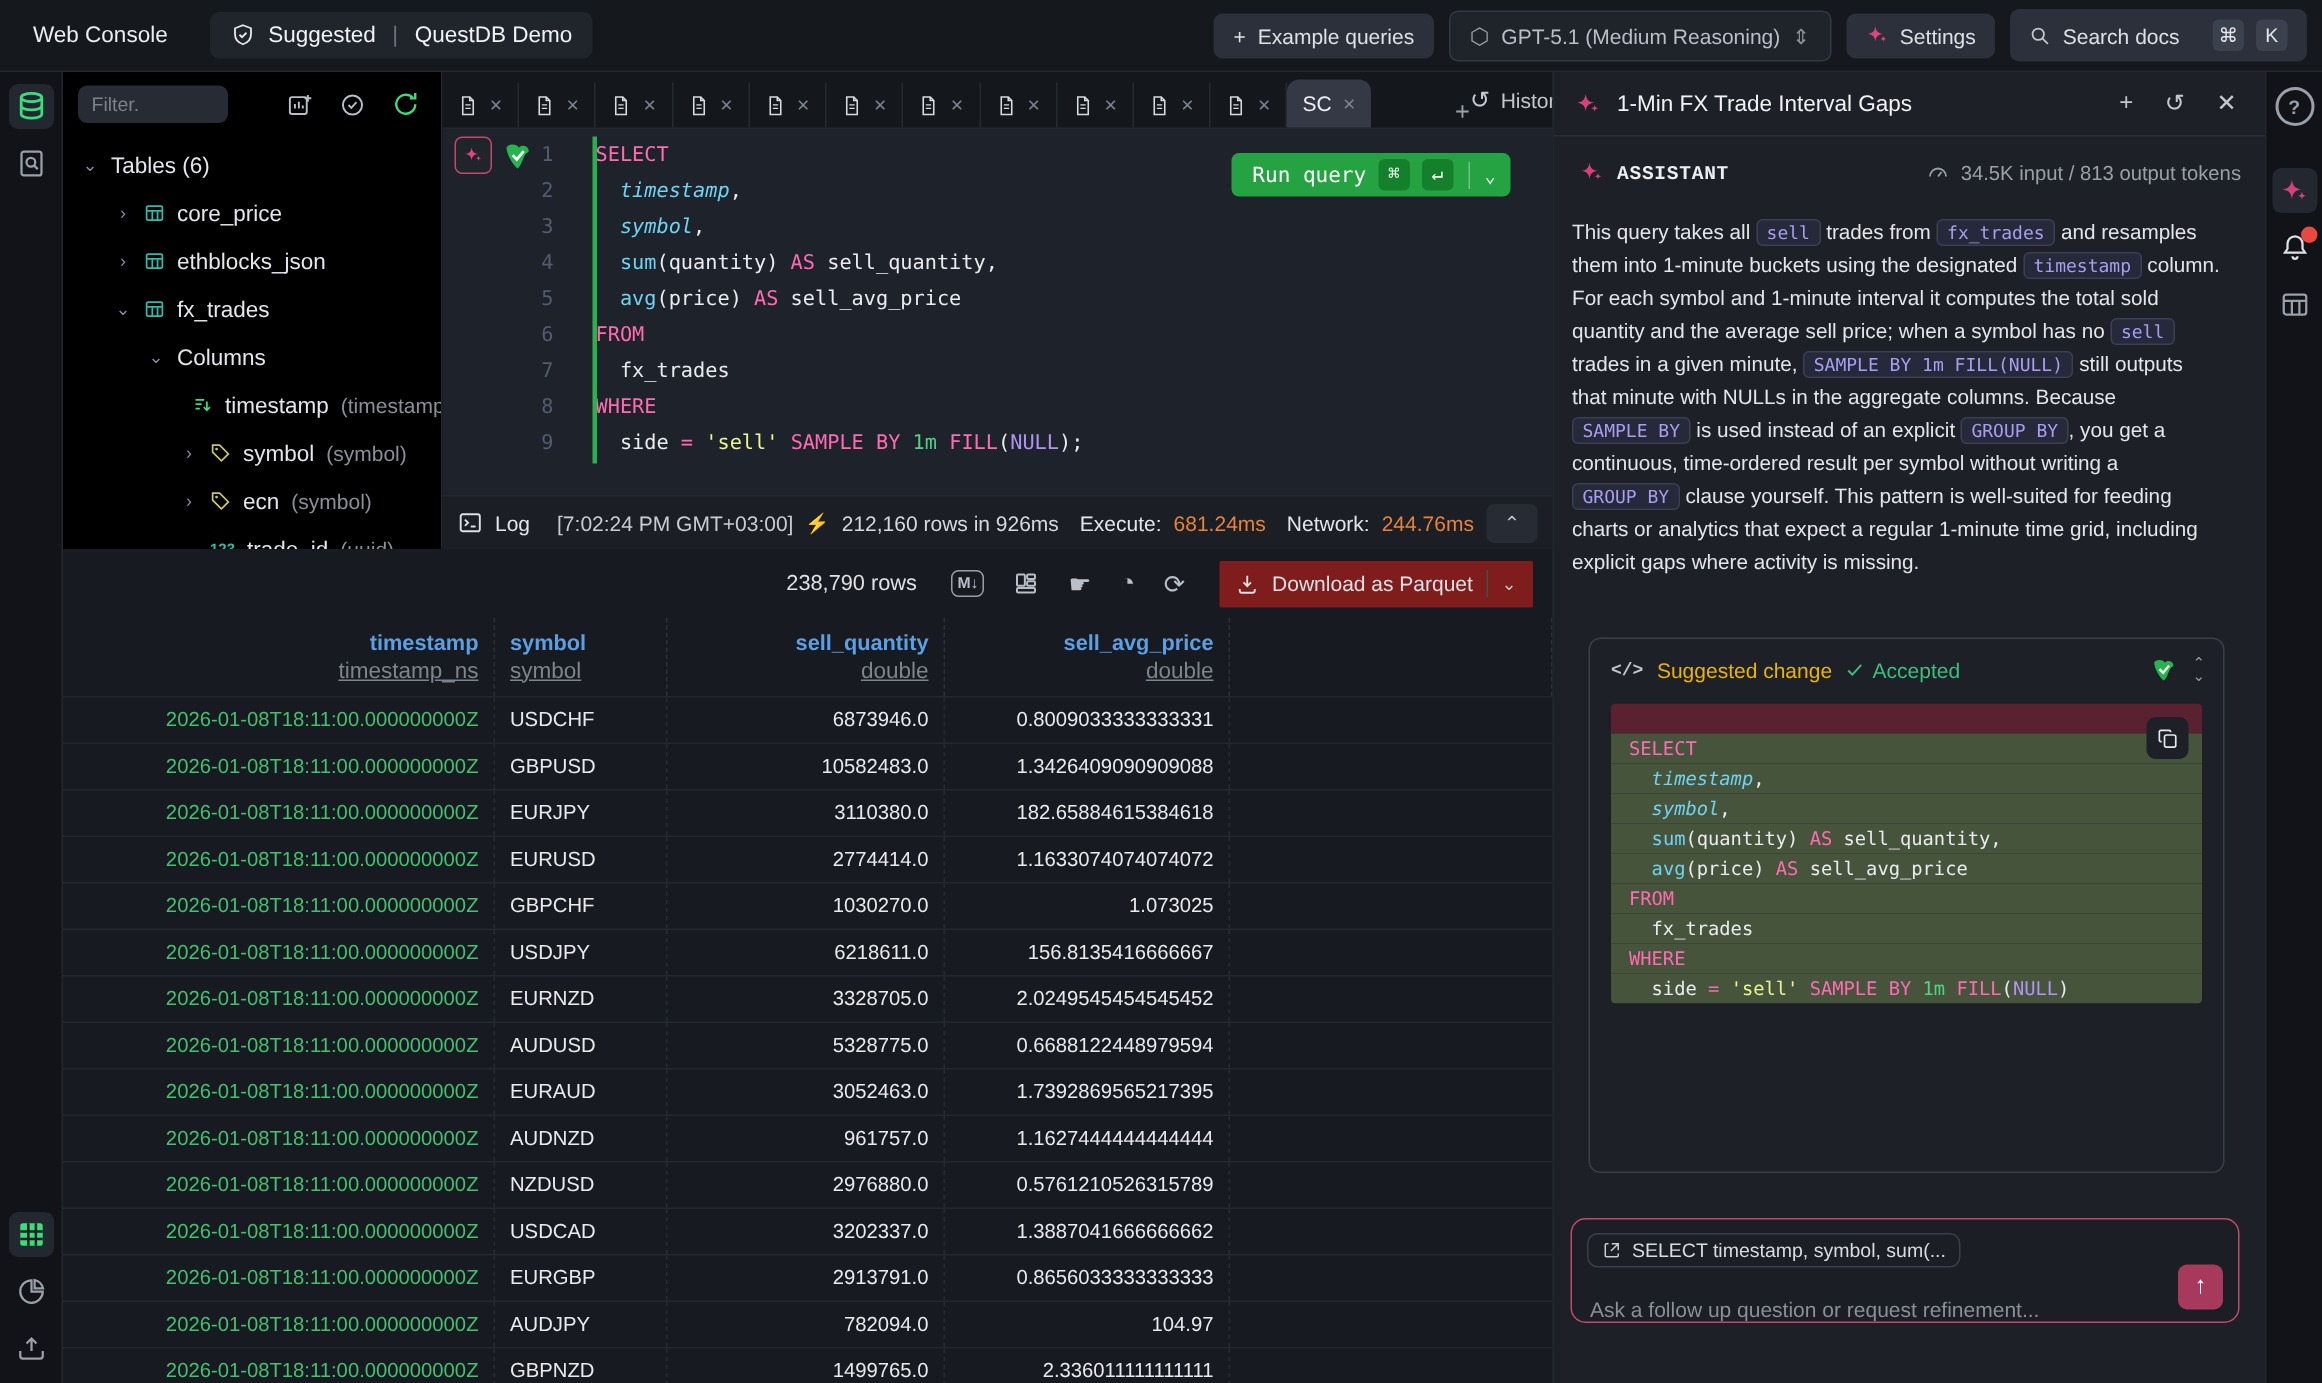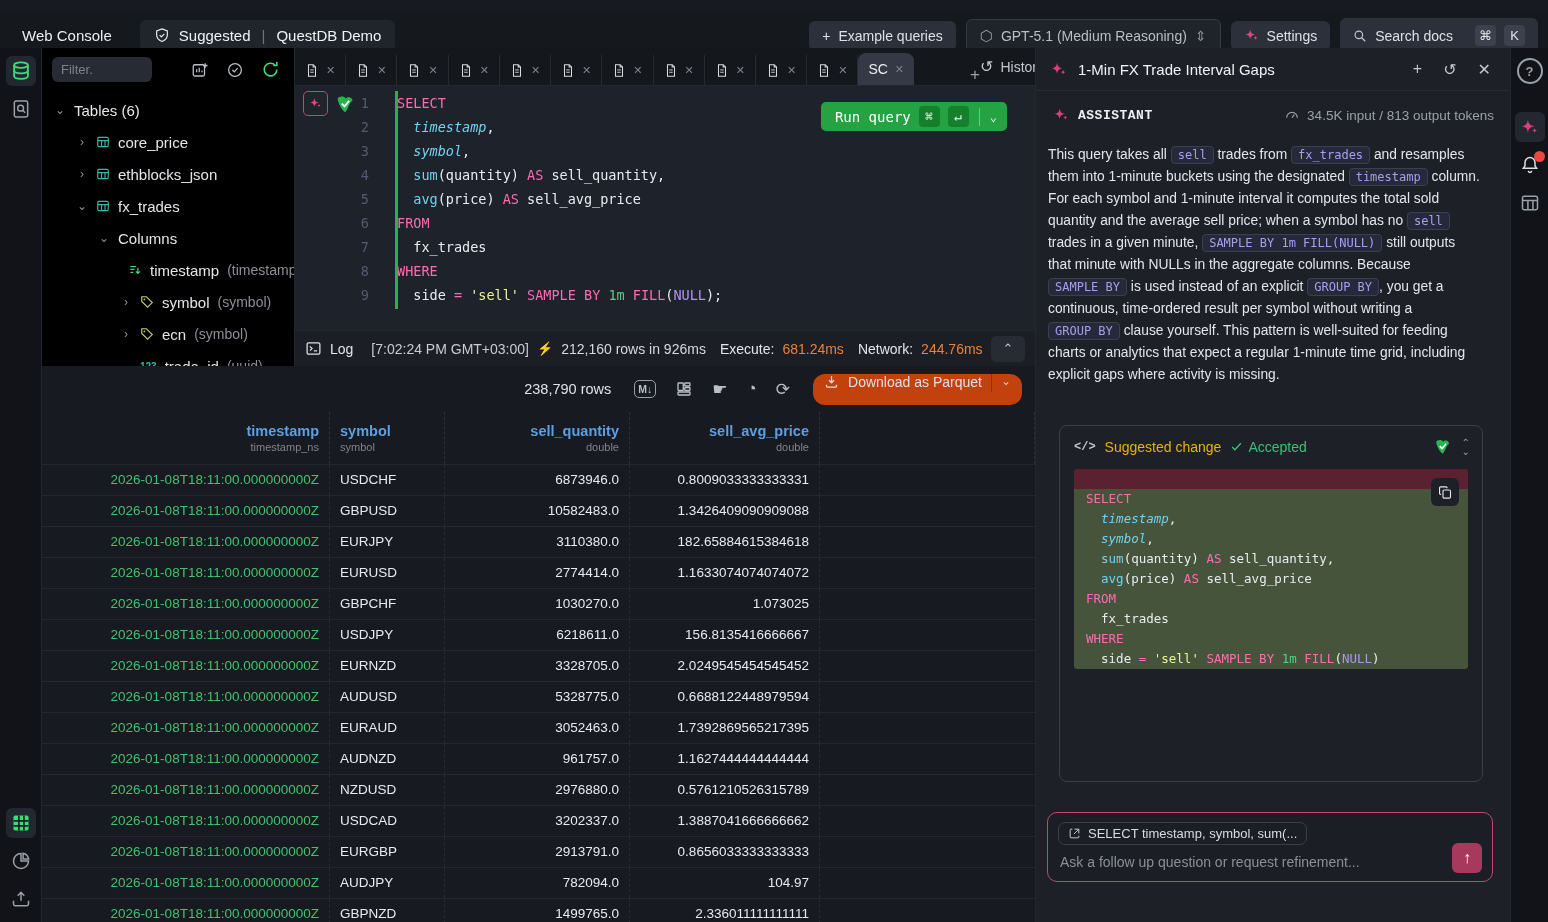--- a/index.html
+++ b/index.html
@@ -1,19 +1,19 @@
 <!DOCTYPE html>
 <html><head>
 <meta charset="utf-8">
 <style>
   html,body{margin:0;padding:0;background:#0f1116;font-family:"Liberation Sans",sans-serif;}
   .app{position:relative;width:1548px;height:922px;overflow:hidden;background:#171a20;color:#e6e8ec;font-size:14px;}
   .svgi{display:inline-block;vertical-align:middle;flex:none;}
   
-  .topbar{position:absolute;left:0;top:12px;width:1548px;height:48px;background:#15181d;border-bottom:1px solid #23272e;display:flex;align-items:center;box-sizing:border-box;}
+  .topbar{position:absolute;left:0;top:0;width:1548px;height:48px;background:#15181d;border-bottom:1px solid #23272e;display:flex;align-items:center;box-sizing:border-box;}
   .tb-title{margin-left:22px;font-size:15px;color:#eceef2;}
   .env-badge{margin-left:28px;display:flex;align-items:center;gap:9px;background:#20242b;border-radius:6px;padding:7px 14px;font-size:15px;color:#f0f2f5;cursor:default;}
   .env-sep{color:#6b7280;margin:0 2px;}
   .tb-right{margin-left:auto;display:flex;align-items:center;gap:10px;margin-right:10px;}
   .tb-btn{display:flex;align-items:center;gap:8px;background:#2b303a;border-radius:6px;padding:7px 13px;color:#dde0e5;font-size:14px;cursor:pointer;}
   .model-btn{background:#1f232a;border:1px solid #343a45;color:#b9bec7;}
   .key-cap{display:inline-flex;align-items:center;justify-content:center;width:21px;height:21px;background:#3b414d;border-radius:4px;font-size:13px;color:#e2e5ea;}
   .hexagon{color:#9aa0a8;font-size:15px;}
   
   .left-rail{position:absolute;left:0;top:48px;width:42px;bottom:0;background:#111318;border-right:1px solid #23272e;box-sizing:border-box;}
@@ -66,26 +66,26 @@
   .log-rows{color:#d6d9de;}
   .stat-label{color:#e3e5ea;margin-left:6px;}
   .stat-val{color:#e8823c;}
   .collapse-btn{margin-left:auto;width:34px;height:26px;background:#262b34;border-radius:5px;display:flex;align-items:center;justify-content:center;color:#c3c7ce;cursor:pointer;font-size:13px;}
   
   .results-pane{position:absolute;left:42px;top:366px;width:993px;bottom:0;background:#171a20;box-sizing:border-box;}
   .res-toolbar{height:46px;display:flex;align-items:center;justify-content:flex-end;gap:19px;padding-right:13px;}
   .res-count{color:#e0e2e7;font-size:14.5px;margin-right:4px;}
   .md-badge{border:1.5px solid #9aa0a8;border-radius:5px;color:#b9bec7;font-size:10.5px;font-weight:bold;padding:2px 3px;cursor:pointer;}
   .res-ico{color:#b9bec7;cursor:pointer;font-size:17px;}
-  .dl-btn{display:flex;gap:9px;background:#c2410c;border-radius:12px;height:31px;padding:0 11px;color:#dde0e5;font-size:14px;cursor:pointer;margin-left:4px;}
+  .dl-btn{display:flex;align-items:center;gap:9px;background:#7f1d1d;border-radius:1px;height:31px;padding:0 11px;color:#dde0e5;font-size:14px;cursor:pointer;margin-left:4px;}
   .dl-div{width:1px;height:18px;background:#454b57;}
   .grid-head{display:grid;grid-template-columns:288px 115px 185px 190px 1fr;height:52px;}
   .gh-cell{display:flex;flex-direction:column;justify-content:center;box-sizing:border-box;border-right:1px dashed #2b303a;padding:0 10px;}
   .gh-name{color:#5d9fe3;font-size:14.5px;font-weight:bold;}
-  .gh-type{color:#7e848e;font-size:11px;margin-top:2px;}
+  .gh-type{color:#7e848e;font-size:15px;margin-top:2px;text-decoration:underline;}
   .al-r{text-align:right;}.al-l{text-align:left;}
   .grid-body .row{display:grid;grid-template-columns:288px 115px 185px 190px 1fr;height:30px;border-top:1px solid #232730;cursor:default;}
   .cell{line-height:29px;font-size:13.5px;padding:0 10px;box-sizing:border-box;border-right:1px dashed #262b33;overflow:hidden;white-space:nowrap;}
   .cell.ts{color:#43c16e;}
   .cell.sym{color:#e8eaee;}
   .cell.numv{color:#e8eaee;}
   .cell.fill{border-right:none;}
   
   .right-panel{position:absolute;left:1035px;top:48px;width:475px;bottom:0;background:#1d2026;border-left:1px solid #23272e;box-sizing:border-box;}
   .rp-header{height:42px;display:flex;align-items:center;gap:11px;padding:0 14px;border-bottom:1px solid #282c34;background:#1d2026;}
@@ -102,21 +102,21 @@
   .sc-title{color:#eab308;font-size:14px;}
   .sc-status{color:#3dbf7a;font-size:14px;display:flex;align-items:center;gap:5px;}
   .sc-right{margin-left:auto;display:flex;align-items:center;gap:10px;}
   .sc-chevs{color:#9aa0a8;font-size:10px;line-height:9px;text-align:center;cursor:pointer;}
   .diff{position:relative;margin:4px 14px 0 14px;border-radius:3px;overflow:hidden;font-family:"DejaVu Sans Mono","Liberation Mono",monospace;font-size:12.5px;}
   .diff-line{height:20px;line-height:20px;padding:0 12px;background:#47543c;white-space:pre;}
   .diff-line.removed{background:#5a2230;}
   .copy-btn{position:absolute;top:9px;right:9px;width:28px;height:28px;background:#1d2026;border-radius:6px;display:flex;align-items:center;justify-content:center;cursor:pointer;}
   .chat-box{position:absolute;left:11px;right:17px;top:764px;height:70px;border:1px solid #c2496b;border-radius:10px;background:#1b1e24;box-sizing:border-box;padding:9px 10px;}
   .chat-chip{display:inline-flex;align-items:center;gap:7px;border:1px solid #3a3e48;border-radius:7px;padding:3px 9px;color:#d8dbe0;font-size:13px;cursor:pointer;}
-  .chat-input{display:block;width:330px;background:transparent;border:none;outline:none;color:#e6e8ec;font-size:14px;margin-top:8px;font-family:"Liberation Sans",sans-serif;}
+  .chat-input{display:block;width:330px;background:transparent;border:none;outline:none;color:#e6e8ec;font-size:14px;margin-top:19px;font-family:"Liberation Sans",sans-serif;}
   .chat-input::placeholder{color:#8a8f98;}
   .send-btn{position:absolute;right:10px;bottom:8px;width:30px;height:30px;background:#a6395c;border-radius:6px;display:flex;align-items:center;justify-content:center;color:#fff;font-size:16px;cursor:pointer;}
   .footer-note{position:absolute;left:0;right:0;top:845px;text-align:center;color:#9aa0a8;font-size:13.5px;}
 </style>
 </head>
 <body>
 
 <div class="app">
 
   <div class="topbar">

